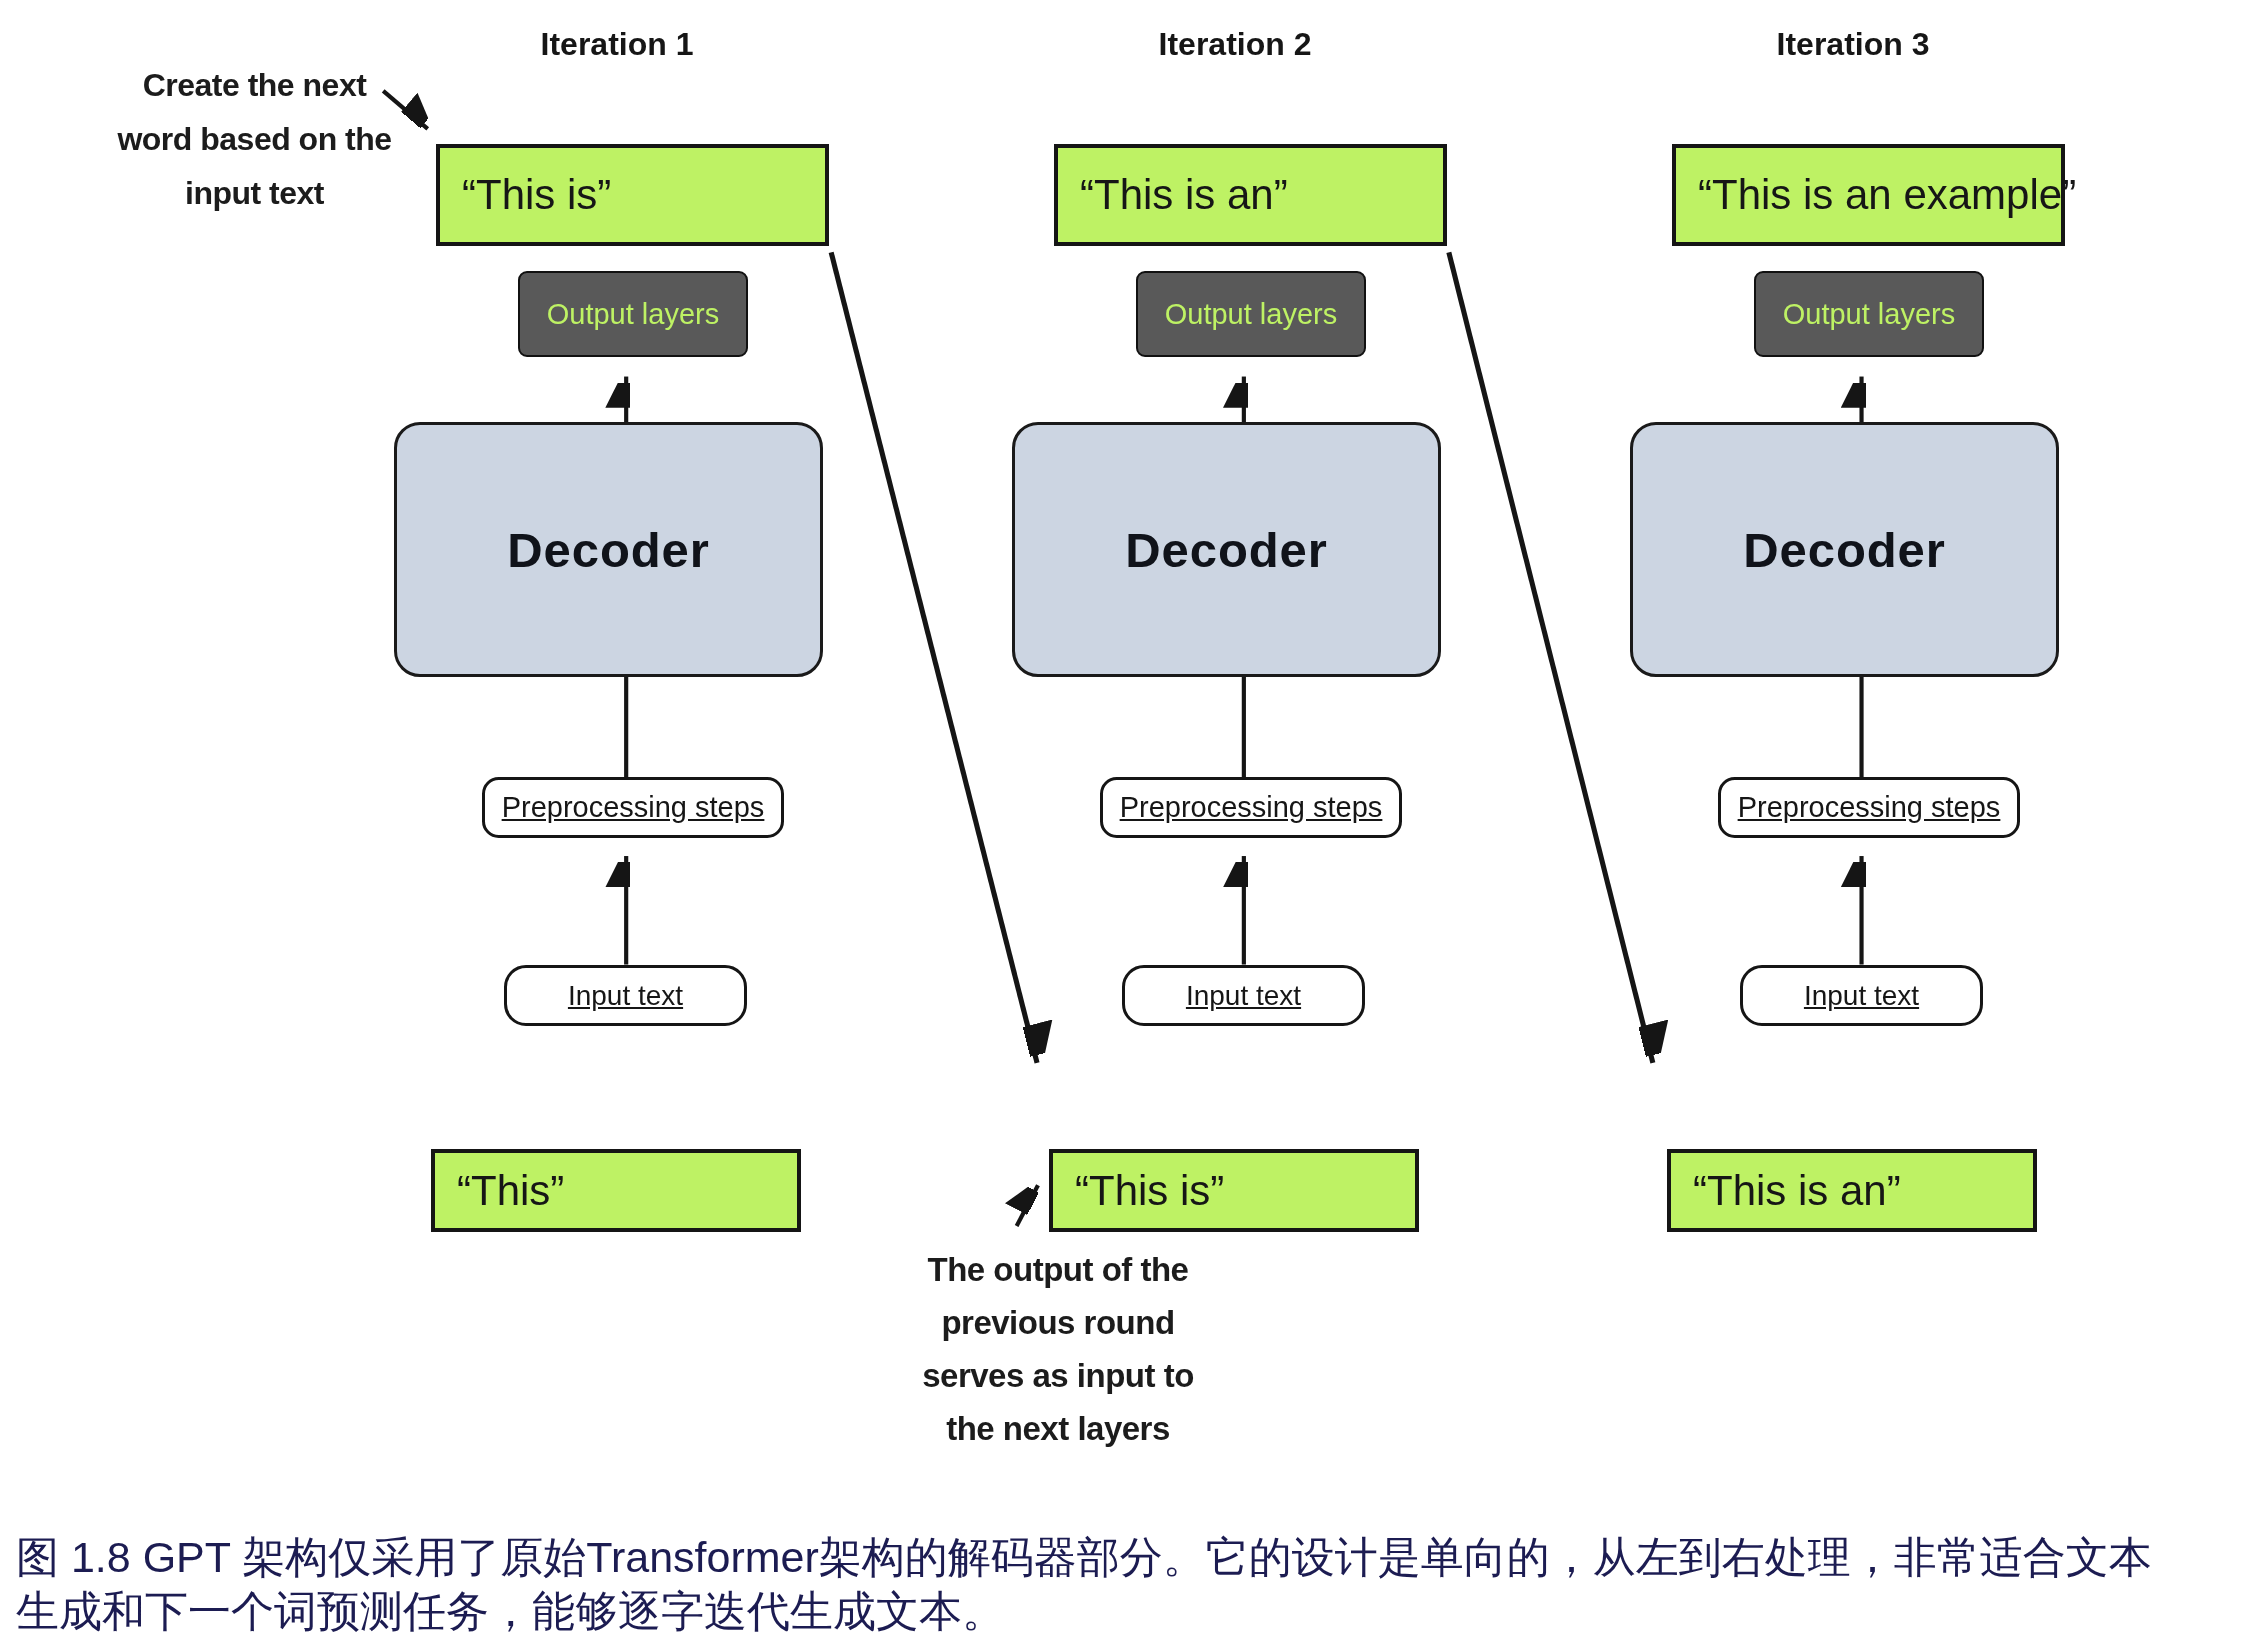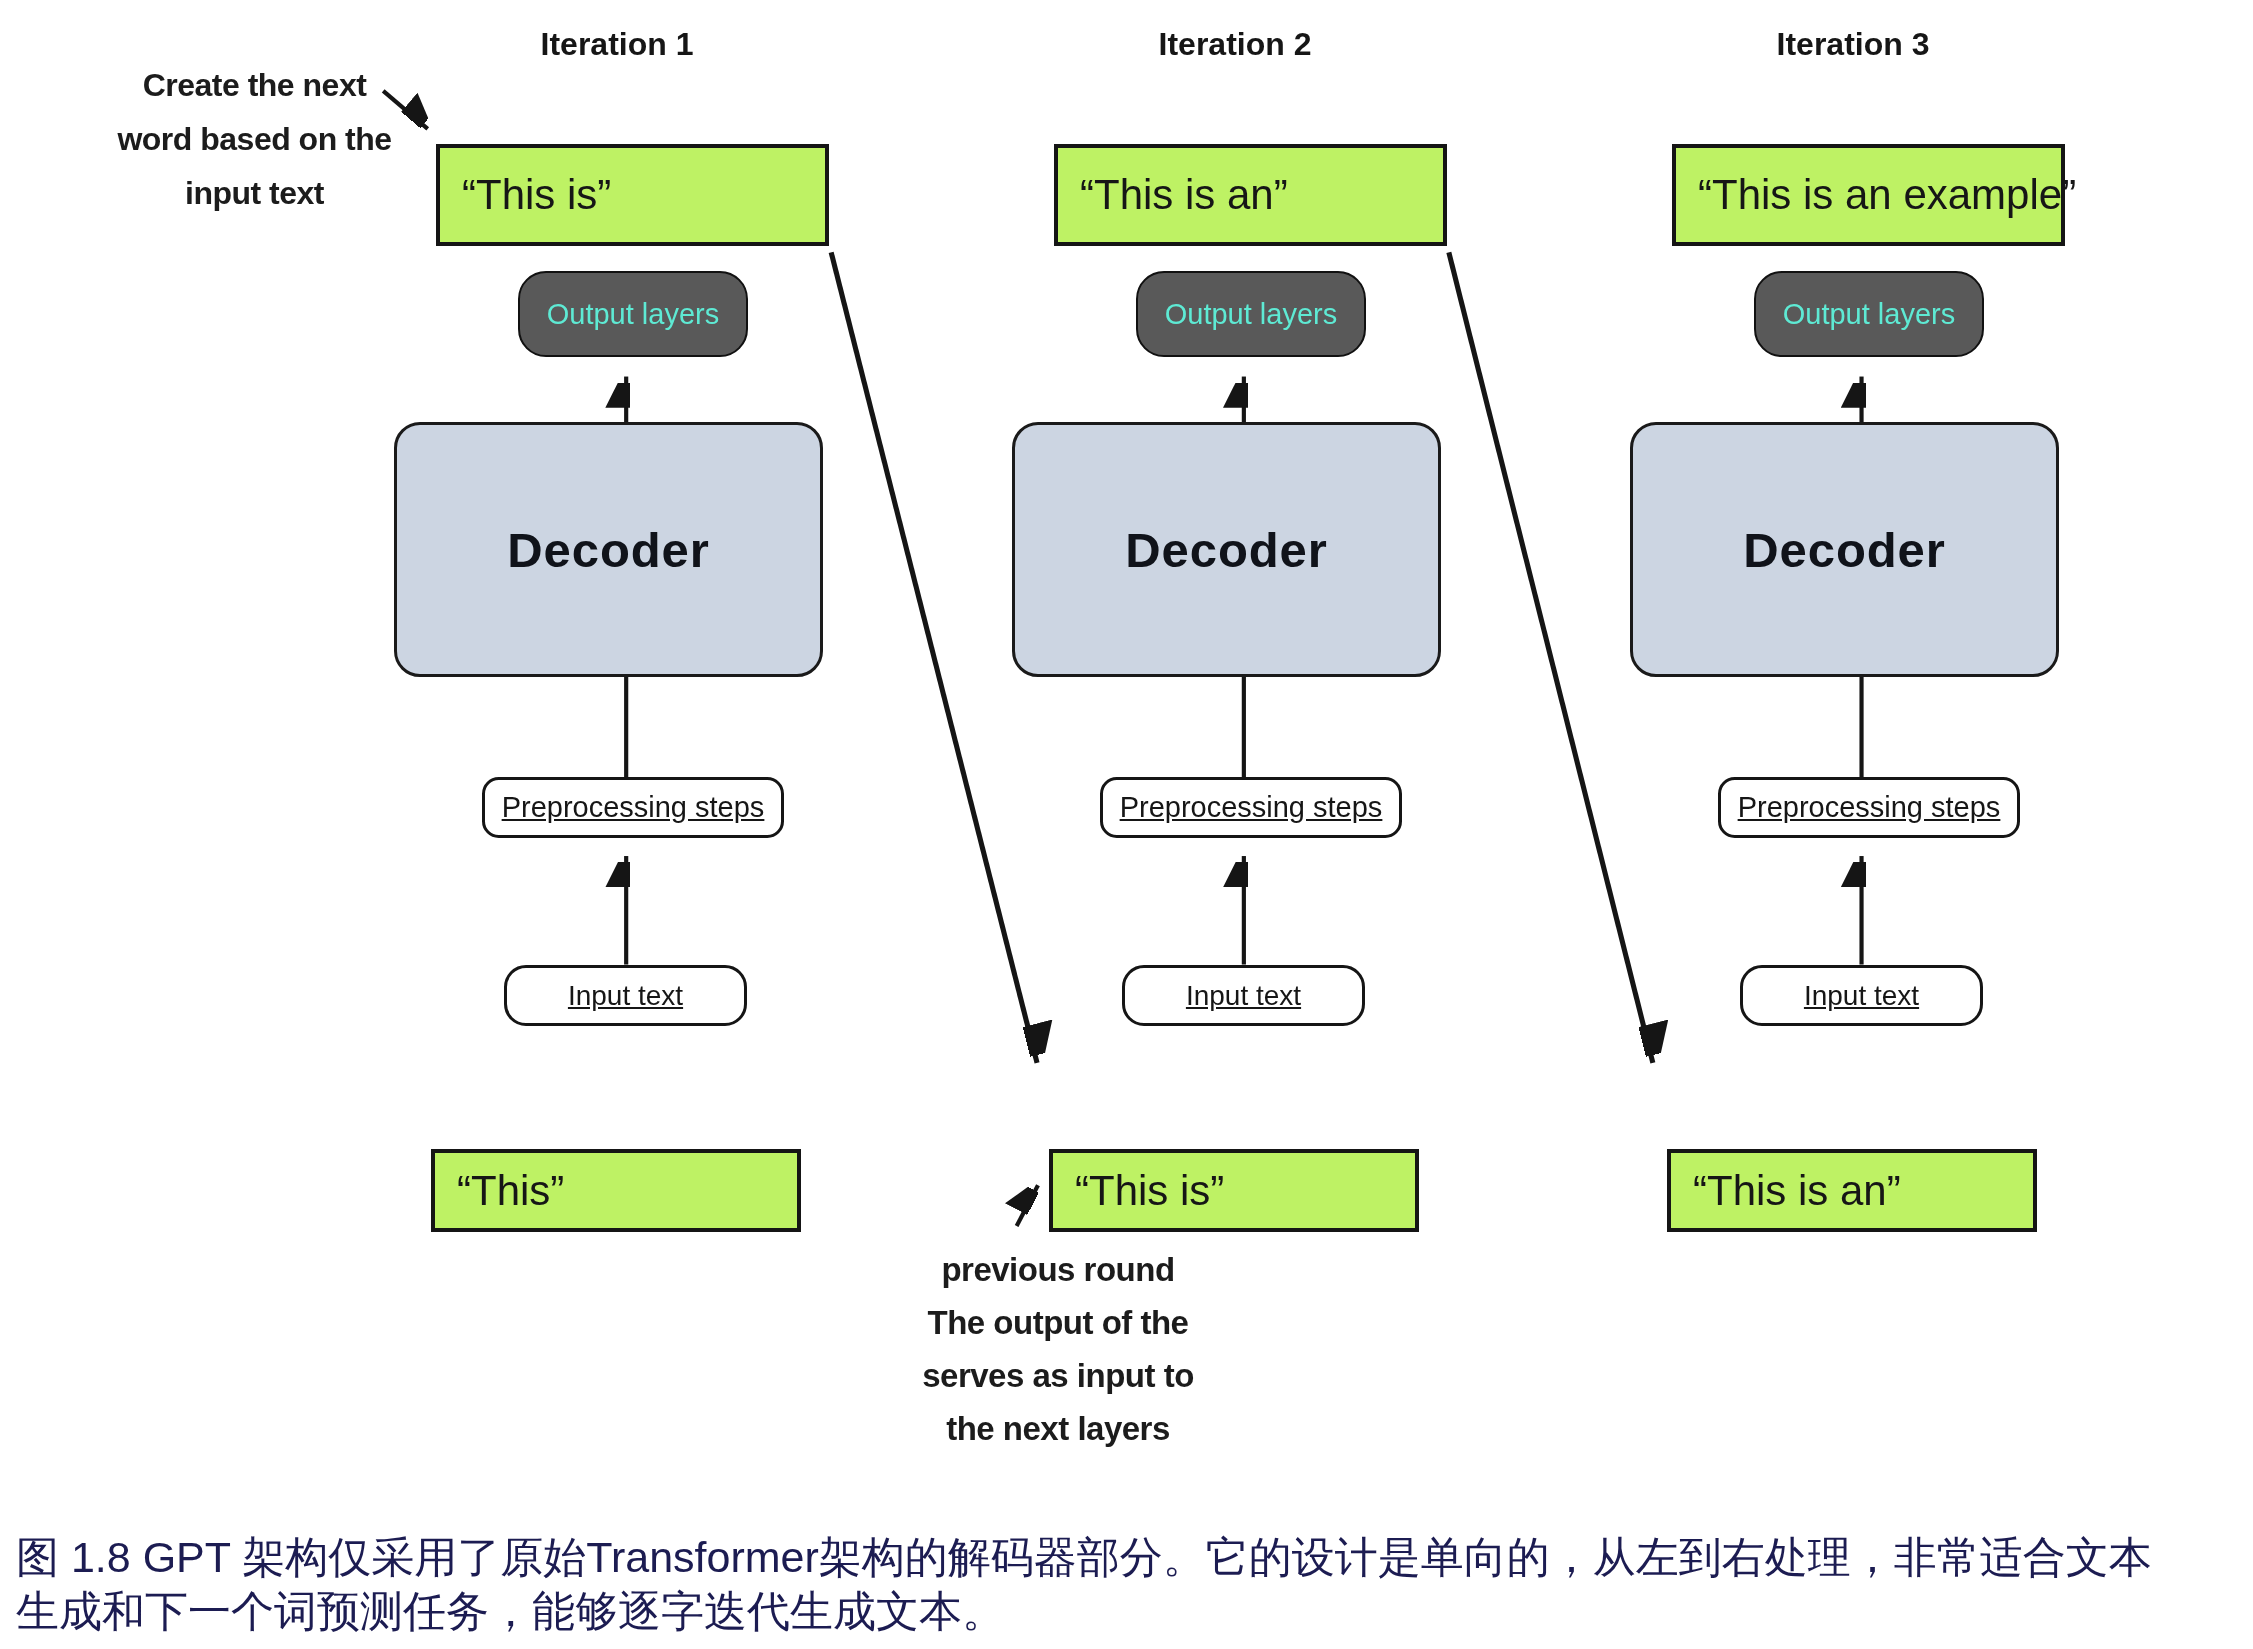--- a/index.html
+++ b/index.html
@@ -13,23 +13,23 @@
   .iter-title{position:absolute;left:399px;top:26px;width:436px;
       text-align:center;font-size:32px;font-weight:bold;color:#161616;letter-spacing:0px;}
 
   .outer-box{position:absolute;background:#bef264;border:4.6px solid #151515;
       display:flex;align-items:center;box-sizing:border-box;}
   .outer-box.top{left:436px;top:144px;width:393px;height:102px;}
   .outer-box.bottom{left:431px;top:1149px;width:370px;height:83px;}
   .outer-box span{font-size:42px;color:#161616;padding-left:22px;white-space:nowrap;}
 
   .output-layers{position:absolute;left:518px;top:271px;width:230px;height:86px;
-      background:var(--output-layers-fill,#595959);border:2.8px solid #111111;border-radius:28px;
+      background:var(--output-layers-fill,#595959);border:2.8px solid #111111;border-radius:9px;
       display:flex;align-items:center;justify-content:center;box-sizing:border-box;
-      color:#5eead4;font-size:29px;}
+      color:#bef264;font-size:29px;}
 
   .decoder{position:absolute;left:394px;top:422px;width:429px;height:255px;
       background:var(--decoder-fill,#ccd5e2);border:3.7px solid #1a1a1a;border-radius:26px;
       display:flex;align-items:center;justify-content:center;box-sizing:border-box;
       font-size:49px;font-weight:bold;color:#10131a;letter-spacing:0.9px;}
 
   .pill{position:absolute;background:#ffffff;border:3.7px solid #151515;
       display:flex;align-items:center;justify-content:center;box-sizing:border-box;
       color:#161616;white-space:nowrap;text-decoration:underline;}
   .pill.preproc{left:482px;top:777px;width:302px;height:61px;border-radius:16.7px;font-size:29px;}
@@ -118,22 +118,22 @@
     </div>
   </section>
 
   <div class="annotation top-left">
     <span class="line">Create the next</span>
     <span class="line">word based on the</span>
     <span class="line">input text</span>
   </div>
 
   <div class="annotation bottom-mid">
+    <span class="line">The output of the</span>
     <span class="line">previous round</span>
-    <span class="line">The output of the</span>
     <span class="line">serves as input to</span>
     <span class="line">the next layers</span>
   </div>
 
   <div class="caption">
     <div>图 1.8  GPT 架构仅采用了原始Transformer架构的解码器部分。它的设计是单向的，从左到右处理，非常适合文本</div>
     <div>生成和下一个词预测任务，能够逐字迭代生成文本。</div>
   </div>
 
 </div>

